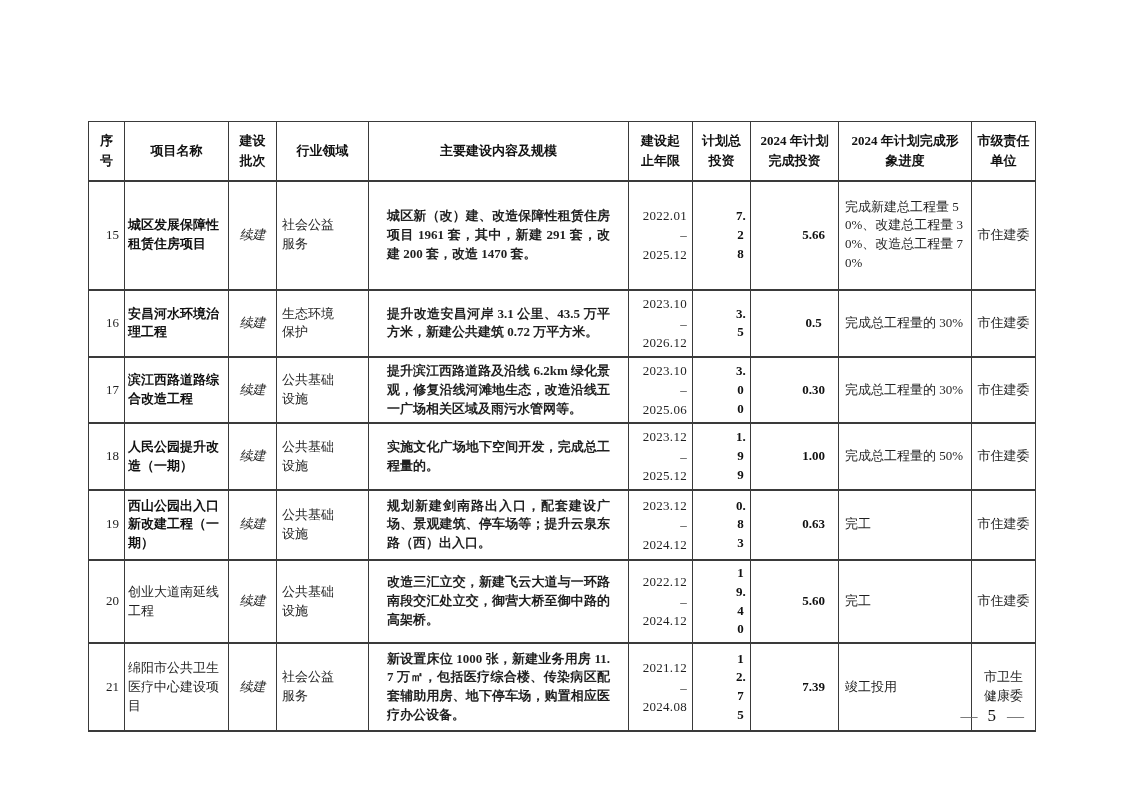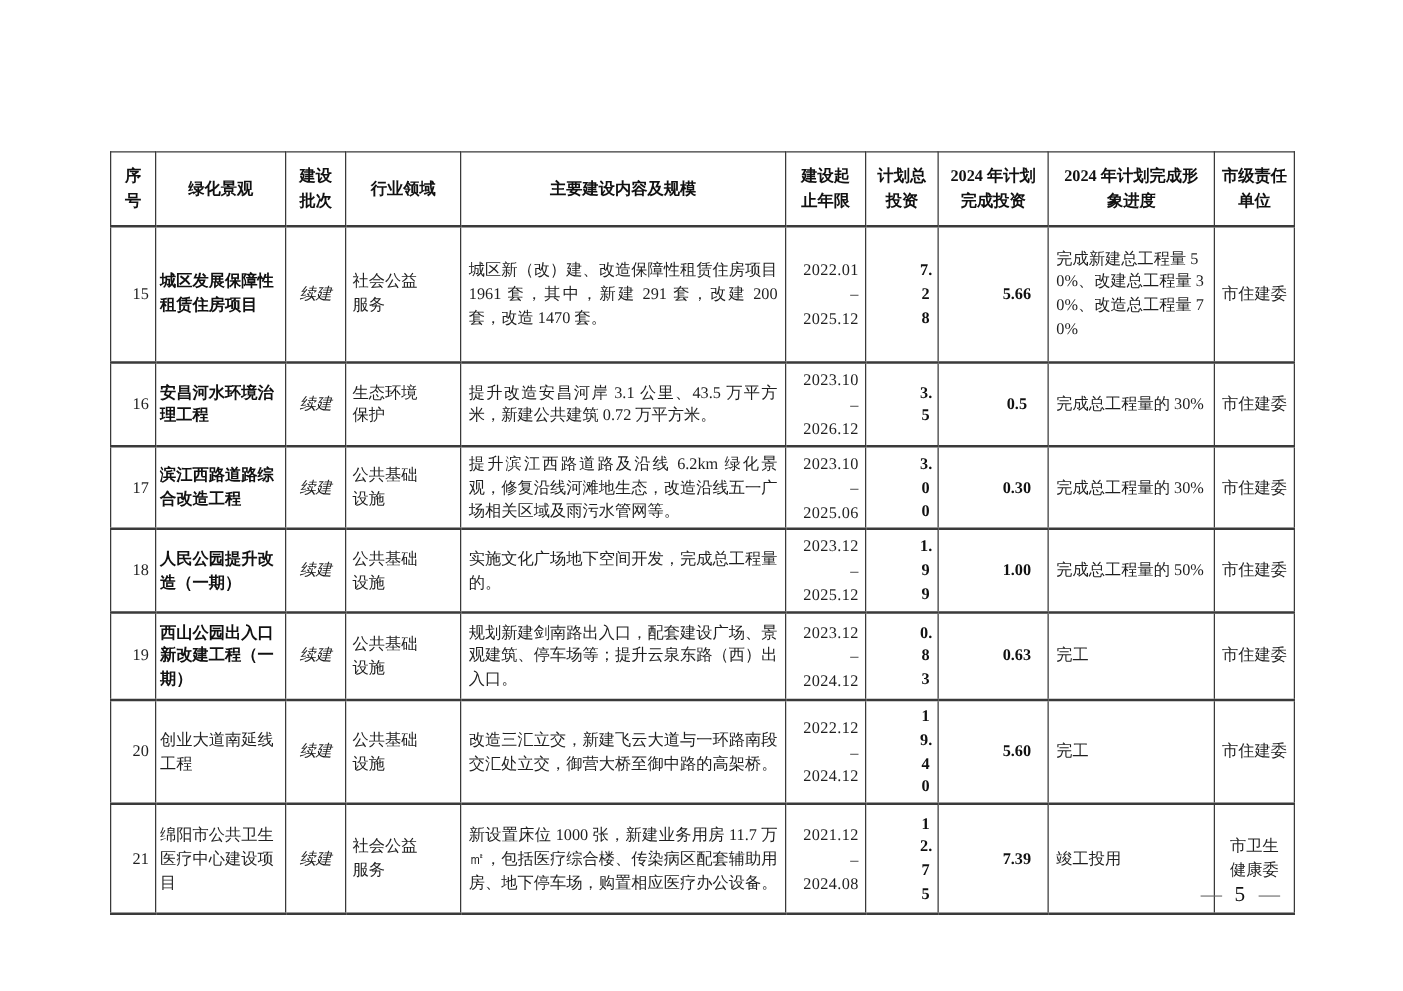--- a/index.html
+++ b/index.html
@@ -43,21 +43,21 @@
   td {
     font-size: 13px;
     line-height: 1.45;
     padding: 3px 5px;
   }
   td.c-no      { text-align: right; }
   td.c-name    { text-align: left; padding-left: 3px; }
   td.c-name.bold { font-weight: bold; color: #111; }
   td.c-batch   { text-align: center; font-style: italic; }
   td.c-sector  { text-align: left; }
-  td.c-content { text-align: justify; padding: 4px 6px; }
+  td.c-content { text-align: justify; padding: 4px 18px; font-weight: bold; }
   td.c-years   { text-align: right; font-size: 13px; line-height: 1.5; letter-spacing: 0.3px; margin-top: 44px; }
   td.c-money   { text-align: center; font-weight: bold; color: #111; padding-left: 43px; }
   td.c-progress{ text-align: left; padding: 16px 6px; }
   td.c-unit    { text-align: center; }
   .yr { display: block; }
   .page-no {
     position: absolute;
     top: 706px;
     right: 99px;
     display: flex;
@@ -80,21 +80,21 @@
       <col style="width:260px">
       <col style="width:64px">
     <col style="width:58px">
       <col style="width:88px">
       <col style="width:133px">
     <col style="width:64px">
   </colgroup>
   <thead>
     <tr id="header-row">
         <th>序<br>号</th>
-        <th>绿化景观</th>
+        <th>项目名称</th>
         <th>建设<br>批次</th>
         <th>行业领域</th>
         <th>主要建设内容及规模</th>
         <th>建设起<br>止年限</th>
         <th>计划总<br>投资</th>
         <th>2024 年计划<br>完成投资</th>
         <th>2024 年计划完成形<br>象进度</th>
         <th>市级责任<br>单位</th>
       </tr>
   </thead>

